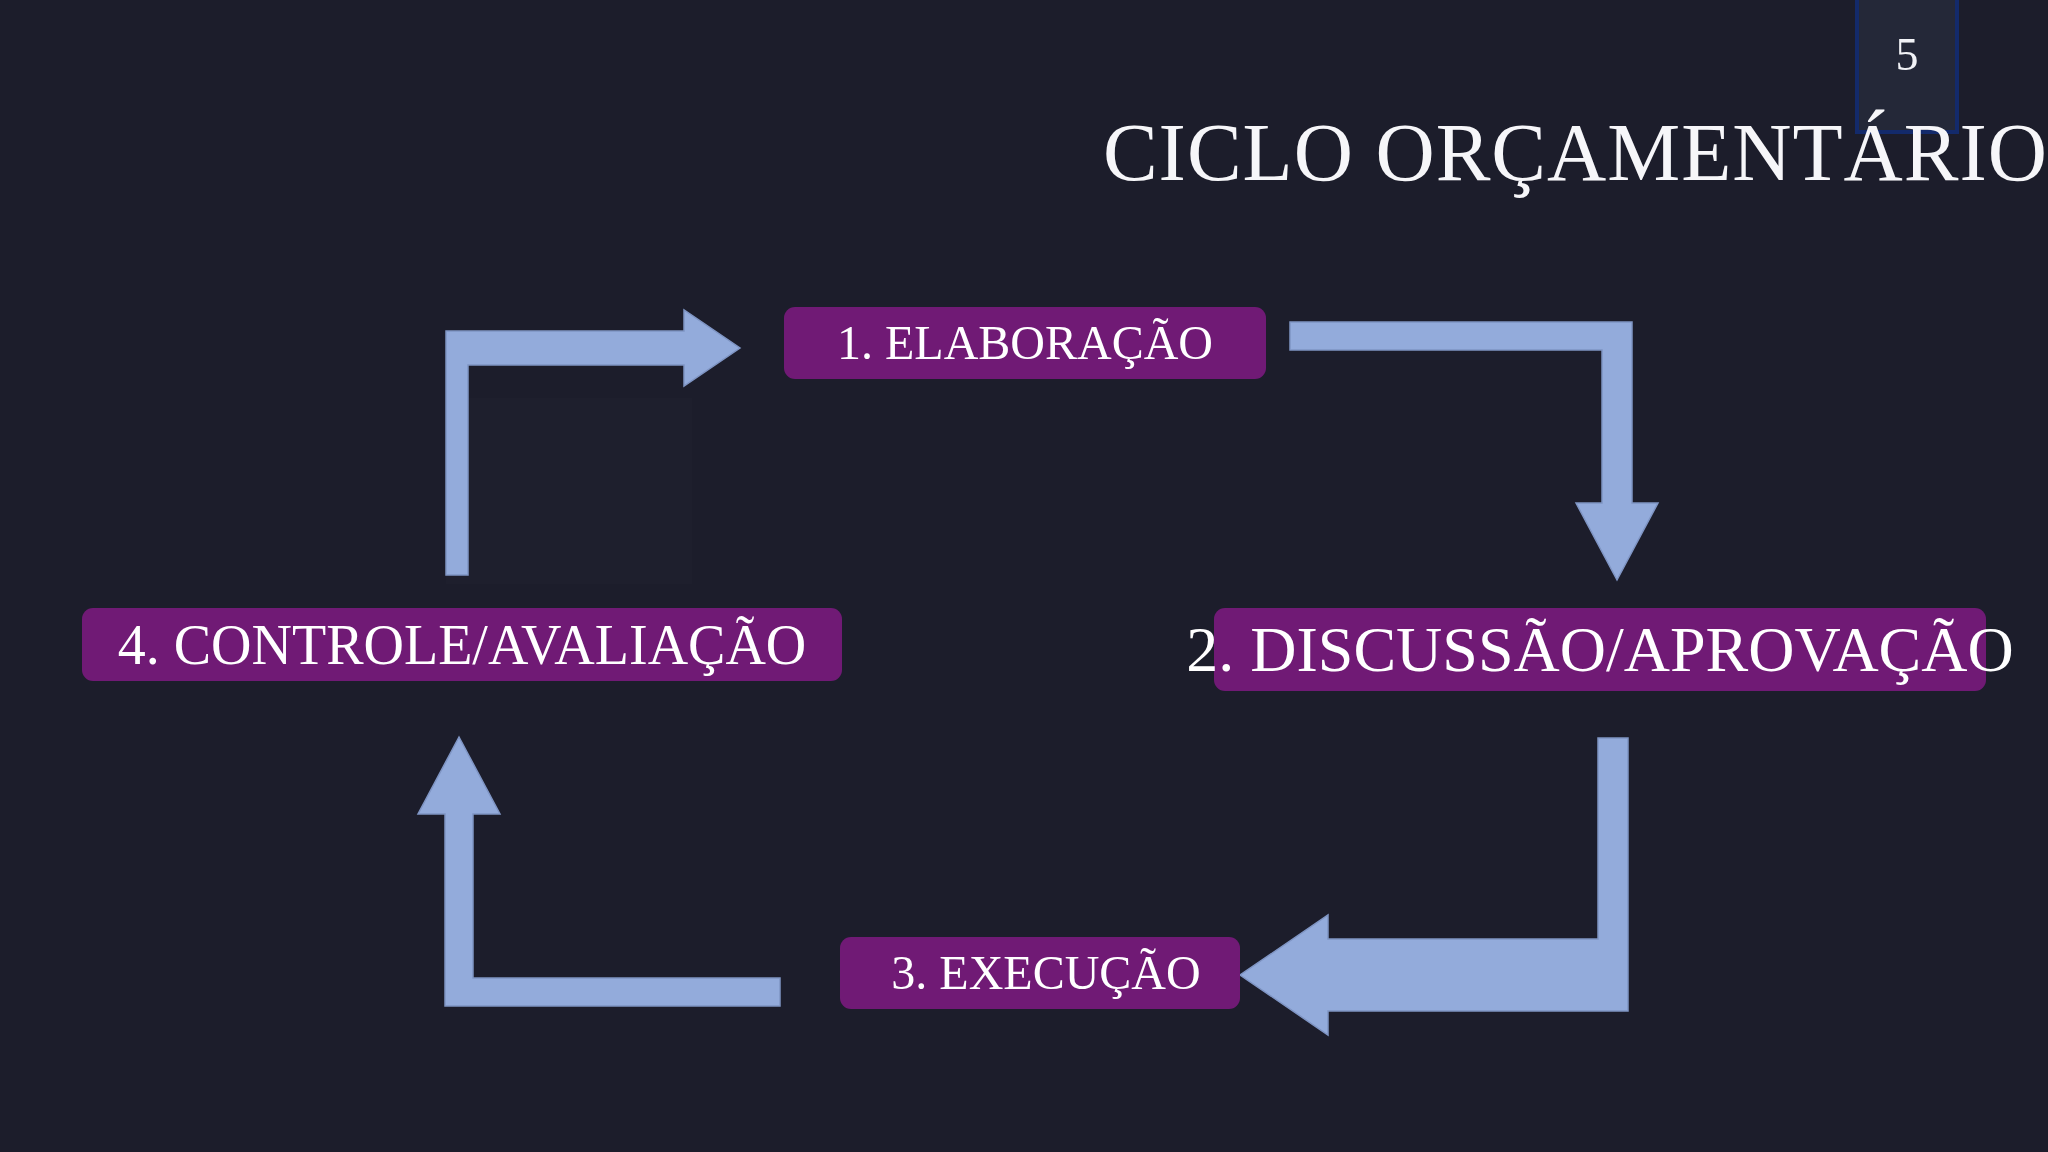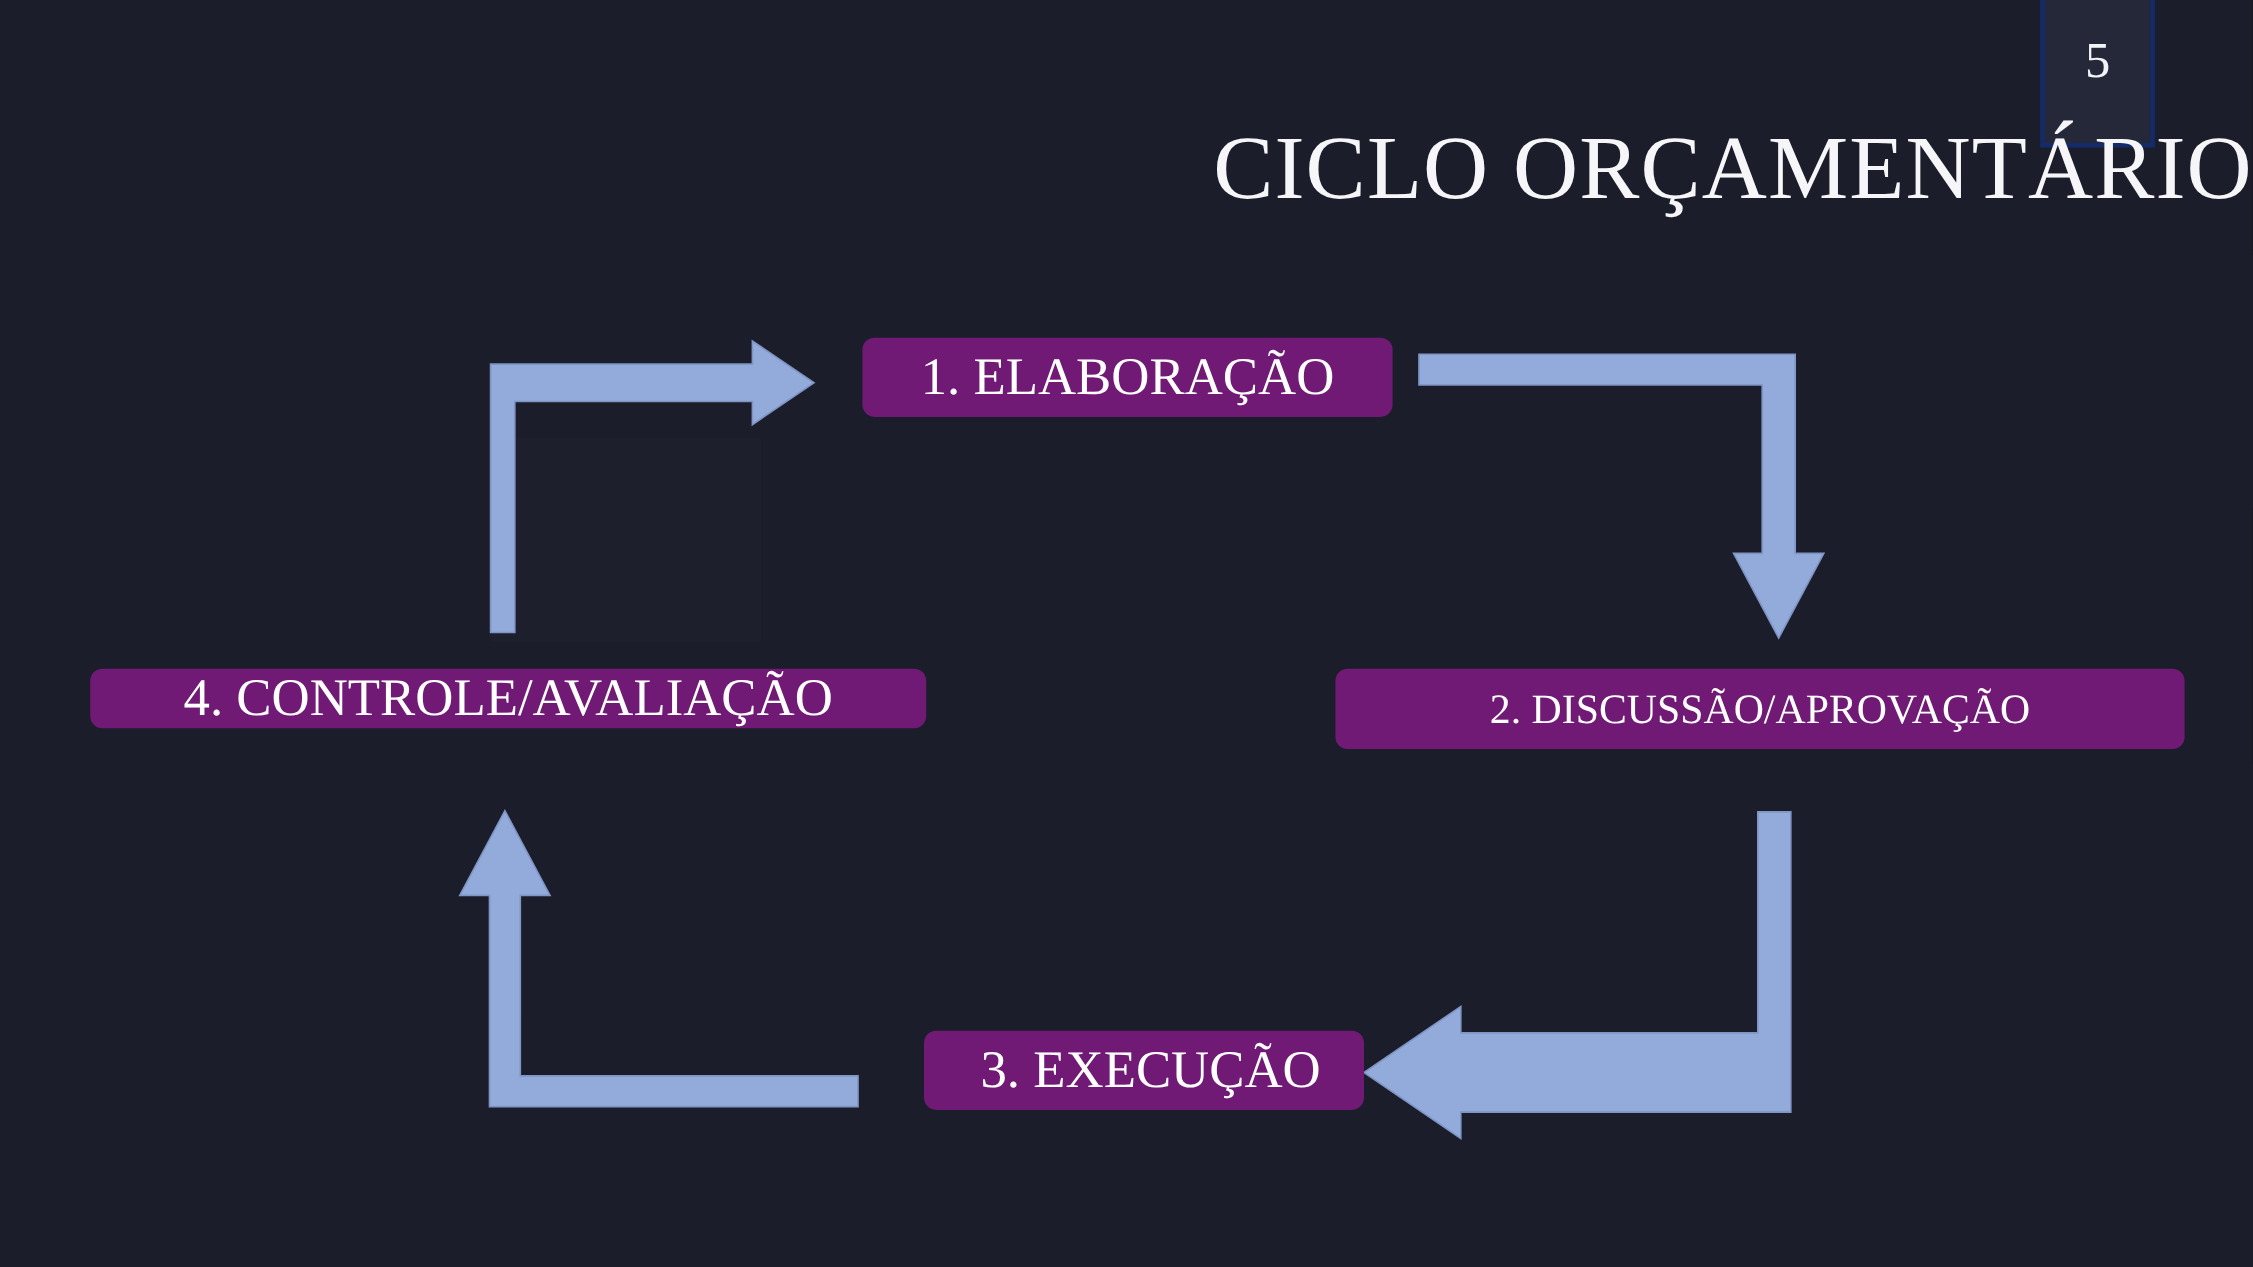--- a/index.html
+++ b/index.html
@@ -71,23 +71,23 @@
     color: #ffffff;
     display: flex;
     align-items: center;
     justify-content: center;
     box-sizing: border-box;
     line-height: 1;
     white-space: nowrap;
     font-family: "Liberation Serif", "DejaVu Serif", serif;
   }
   #box-1 { left: 784px;  top: 307px; width: 482px; height: 72px;  font-size: 48px; }
-  #box-2 { left: 1214px; top: 608px; width: 772px; height: 73px;  font-size: 38px; }
+  #box-2 { left: 1214px; top: 608px; width: 772px; height: 83px;  font-size: 64px; }
   #box-3 { left: 840px;  top: 937px; width: 400px; height: 72px;  font-size: 48px; padding-left: 12px; }
-  #box-4 { left: 82px;   top: 608px; width: 760px; height: 54px;  font-size: 48px; }
+  #box-4 { left: 82px;   top: 608px; width: 760px; height: 73px;  font-size: 56px; }
 
   
   #arrows {
     position: absolute;
     left: 0;
     top: 0;
     width: 2048px;
     height: 1152px;
     pointer-events: none;
   }

